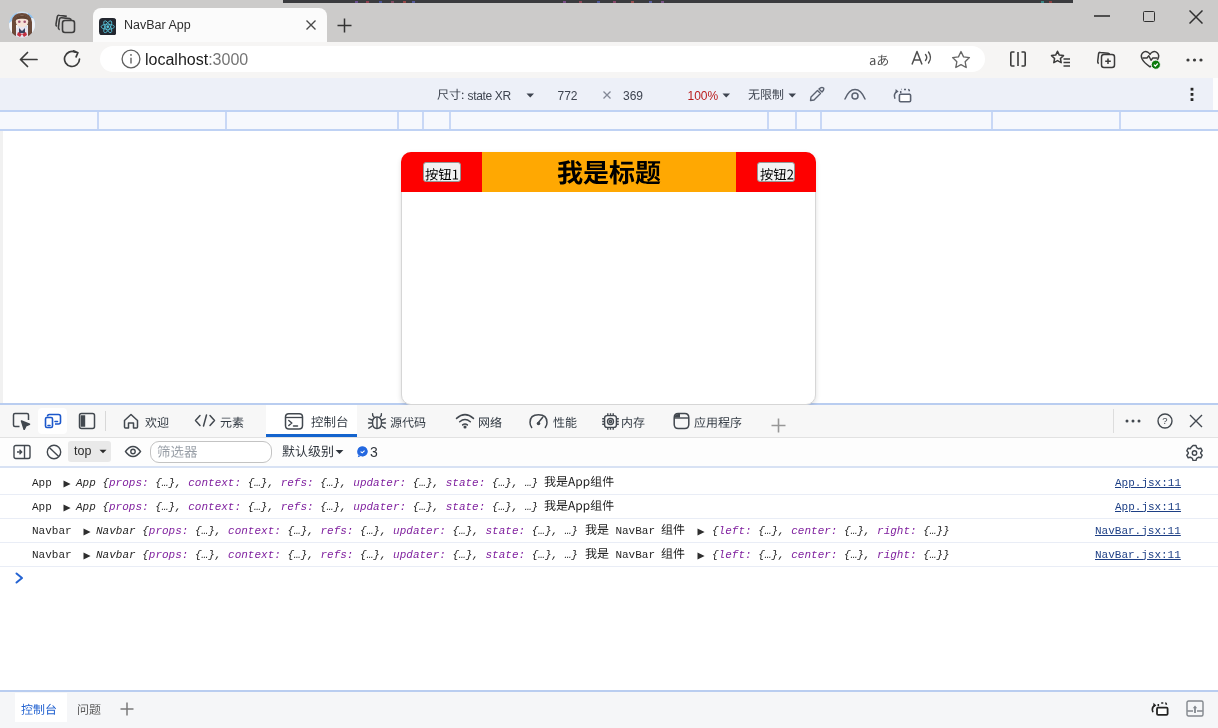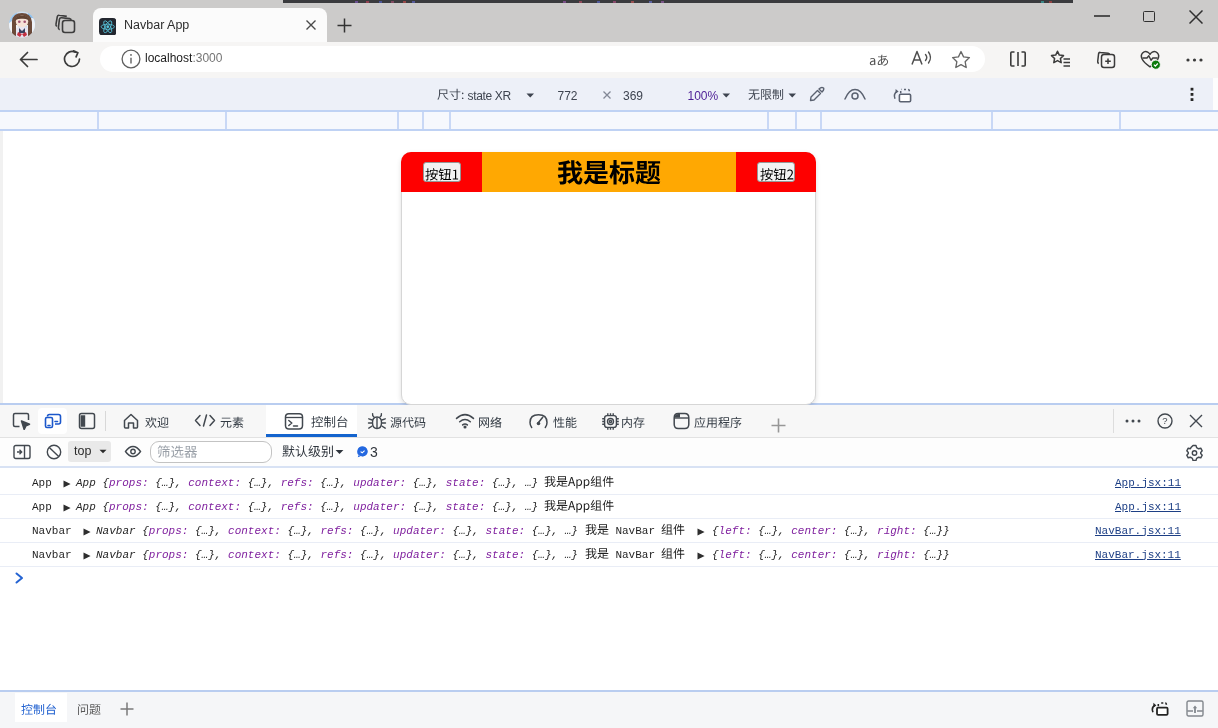--- a/index.html
+++ b/index.html
@@ -57,21 +57,21 @@
 <div class="ab" style="left:93px;top:8px;width:234px;height:34px;background:#fbfbfb;border-radius:8px 8px 0 0"></div>
 <svg class="ab" style="left:98.5px;top:17.5px" width="17.5" height="17.5" viewBox="0 0 19 19">
 <rect width="19" height="19" rx="4" fill="#23272f"></rect>
 <g transform="translate(9.5,9.5)" stroke="#58c4dc" stroke-width="0.9" fill="none">
 <ellipse rx="7.2" ry="2.8"></ellipse>
       <ellipse rx="7.2" ry="2.8" transform="rotate(60)"></ellipse>
       <ellipse rx="7.2" ry="2.8" transform="rotate(120)"></ellipse>
     </g>
 <circle cx="9.5" cy="9.5" r="1.5" fill="#58c4dc"></circle>
   </svg>
-<div class="ab" style="left:124px;top:18px;font-size:12.5px;color:#2e2e2e">Navbar App</div>
+<div class="ab" style="left:124px;top:18px;font-size:12.5px;color:#2e2e2e">NavBar App</div>
 <svg class="ab" style="left:305px;top:19px" width="12" height="12" viewBox="0 0 12 12">
     <path d="M1.5 1.5 L10.5 10.5 M10.5 1.5 L1.5 10.5" stroke="#494949" stroke-width="1.4"></path>
   </svg>
 <svg class="ab" style="left:337px;top:18px" width="15" height="15" viewBox="0 0 15 15">
     <path d="M7.5 0.5 V14.5 M0.5 7.5 H14.5" stroke="#333" stroke-width="1.5"></path>
   </svg>
 <svg class="ab" style="left:1094px;top:15px" width="16" height="2" viewBox="0 0 16 2">
     <path d="M0 1 H16" stroke="#303030" stroke-width="1.6"></path>
   </svg>
 <div class="ab" style="left:1143px;top:10.5px;width:11.5px;height:11.5px;border:1.4px solid #303030;border-radius:1.5px"></div>
@@ -84,21 +84,21 @@
   </svg>
 <svg class="ab" style="left:63px;top:50px" width="18" height="18" viewBox="0 0 18 18">
     <path d="M16.5 9 A7.5 7.5 0 1 1 12.2 2.2 M10.6 0.9 L14.9 2.7 L13.1 6.8" fill="none" stroke="#3b3b3b" stroke-width="1.7" stroke-linecap="round" stroke-linejoin="round"></path>
   </svg>
 <div class="ab" style="left:100px;top:45.5px;width:885px;height:26px;background:#fff;border-radius:13px"></div>
 <svg class="ab" style="left:120.5px;top:48.5px" width="20" height="20" viewBox="0 0 20 20">
     <circle cx="10" cy="10" r="8.9" fill="none" stroke="#606060" stroke-width="1.3"></circle>
     <path d="M10 8.7 V14.6" stroke="#606060" stroke-width="1.4"></path>
     <circle cx="10" cy="5.9" r="0.9" fill="#606060"></circle>
   </svg>
-<div class="ab" style="left:145px;top:51px;font-size:12px;color:#1b1b1b">localhost<span style="color:#757575">:3000</span></div>
+<div class="ab" style="left:145px;top:51px;font-size:16px;color:#1b1b1b">localhost<span style="color:#757575">:3000</span></div>
 <svg style="position:absolute;left:869px;top:50.2px" width="21" height="20" viewBox="0 -15.1 21 20">
     <path fill="#4f4f4f" d="M2.8 0.2C3.7 0.2 4.5 -0.3 5.2 -0.8H5.2L5.3 0.0H6.3V-4.3C6.3 -6.1 5.6 -7.2 3.8 -7.2C2.7 -7.2 1.7 -6.7 1.1 -6.3L1.5 -5.5C2.1 -5.9 2.8 -6.3 3.6 -6.3C4.8 -6.3 5.1 -5.4 5.1 -4.5C2.1 -4.1 0.8 -3.4 0.8 -1.8C0.8 -0.6 1.6 0.2 2.8 0.2ZM3.2 -0.8C2.5 -0.8 1.9 -1.1 1.9 -1.9C1.9 -2.8 2.7 -3.4 5.1 -3.7V-1.7C4.4 -1.1 3.8 -0.8 3.2 -0.8Z M15.3 -5.7C14.7 -4.3 13.9 -3.2 13.1 -2.4C12.9 -3.2 12.9 -4.0 12.9 -4.8L12.9 -5.3C13.5 -5.5 14.2 -5.7 15.1 -5.7ZM16.8 -7.2 15.7 -7.4C15.7 -7.2 15.7 -6.9 15.6 -6.7L15.6 -6.5L15.1 -6.6C14.4 -6.6 13.6 -6.4 12.9 -6.2C12.9 -6.8 13.0 -7.3 13.0 -7.8C14.6 -7.9 16.4 -8.1 17.7 -8.3L17.7 -9.3C16.4 -9.0 14.8 -8.8 13.1 -8.7L13.3 -9.7C13.3 -9.9 13.4 -10.1 13.5 -10.3L12.4 -10.3C12.4 -10.2 12.3 -9.9 12.3 -9.7L12.2 -8.7L11.3 -8.7C10.8 -8.7 9.7 -8.8 9.2 -8.9L9.2 -7.9C9.8 -7.8 10.8 -7.8 11.3 -7.8L12.1 -7.8C12.1 -7.2 12.0 -6.5 12.0 -5.9C10.2 -5.1 8.7 -3.4 8.7 -1.7C8.7 -0.6 9.4 -0.0 10.3 -0.0C11.0 -0.0 11.8 -0.3 12.5 -0.8L12.7 -0.0L13.6 -0.3C13.5 -0.6 13.4 -1.0 13.3 -1.4C14.4 -2.3 15.5 -3.7 16.2 -5.6C17.4 -5.2 18.1 -4.4 18.1 -3.4C18.1 -1.7 16.6 -0.5 14.3 -0.2L14.8 0.7C17.8 0.2 19.1 -1.4 19.1 -3.3C19.1 -4.7 18.1 -5.9 16.5 -6.4L16.5 -6.4C16.6 -6.6 16.7 -7.0 16.8 -7.2ZM11.9 -4.9V-4.7C11.9 -3.7 12.1 -2.7 12.3 -1.7C11.6 -1.3 11.0 -1.0 10.5 -1.0C10.0 -1.0 9.7 -1.3 9.7 -1.8C9.7 -2.9 10.7 -4.2 11.9 -4.9Z"></path>
   </svg>
 <svg class="ab" style="left:911px;top:50px" width="26" height="17" viewBox="0 0 26 17">
 <path d="M1 14.5 L6 1.5 L11 14.5 M2.8 10 H9.2" fill="none" stroke="#4f4f4f" stroke-width="1.5" stroke-linejoin="round"></path>
 <path d="M14.5 4.5 Q17 7.5 14.5 10.5 M17.5 2 Q21.5 7.5 17.5 13" fill="none" stroke="#4f4f4f" stroke-width="1.4" stroke-linecap="round"></path>
   </svg>
 <svg class="ab" style="left:951px;top:49.5px" width="20" height="19" viewBox="0 0 24 23">
     <path d="M12 1.8 L15.1 8.3 L22.2 9.2 L17 14.1 L18.3 21.2 L12 17.7 L5.7 21.2 L7 14.1 L1.8 9.2 L8.9 8.3 Z" fill="none" stroke="#666" stroke-width="1.6" stroke-linejoin="round"></path>
   </svg>
@@ -139,21 +139,21 @@
   </svg>
 <div class="ab" style="left:467.5px;top:88.5px;font-size:12px;letter-spacing:-0.35px;color:#3e4450">state XR</div>
 <svg class="ab" style="left:526px;top:92.3px" width="8.5" height="7" viewBox="0 0 9 6">
     <path d="M0.5 0.8 L4.5 5.2 L8.5 0.8" fill="#3e4450"></path>
   </svg>
 <div class="ab" style="left:557.5px;top:88.5px;font-size:12px;color:#3e4450">772</div>
 <svg class="ab" style="left:602px;top:90px" width="10" height="10" viewBox="0 0 10 10">
     <path d="M1.5 1.5 L8.5 8.5 M8.5 1.5 L1.5 8.5" stroke="#828896" stroke-width="1.3"></path>
   </svg>
 <div class="ab" style="left:623px;top:88.5px;font-size:12px;color:#3e4450">369</div>
-<div class="ab" style="left:687.5px;top:88.5px;font-size:12px;color:#4c1d95">100%</div>
+<div class="ab" style="left:687.5px;top:88.5px;font-size:12px;color:#b91c1c">100%</div>
 <svg class="ab" style="left:721.6px;top:92.3px" width="8.5" height="7" viewBox="0 0 9 6">
     <path d="M0.5 0.8 L4.5 5.2 L8.5 0.8" fill="#3e4450"></path>
   </svg>
 <svg style="position:absolute;left:748.3px;top:85.1px" width="36" height="18" viewBox="0 -13.9 36 18">
     <path fill="#3e4450" d="M1.4 -9.3V-8.4H5.4C5.3 -7.5 5.3 -6.6 5.1 -5.7H0.6V-4.8H5.0C4.5 -2.8 3.3 -0.9 0.5 0.2C0.7 0.4 1.0 0.7 1.1 1.0C4.2 -0.3 5.4 -2.5 5.9 -4.8H6.1V-0.7C6.1 0.4 6.5 0.7 7.7 0.7C8.0 0.7 9.7 0.7 10.0 0.7C11.1 0.7 11.4 0.2 11.5 -1.7C11.3 -1.8 10.9 -2.0 10.6 -2.1C10.6 -0.5 10.5 -0.2 9.9 -0.2C9.5 -0.2 8.1 -0.2 7.8 -0.2C7.2 -0.2 7.1 -0.3 7.1 -0.7V-4.8H11.4V-5.7H6.0C6.2 -6.6 6.2 -7.5 6.3 -8.4H10.7V-9.3Z M13.1 -9.6V0.9H13.9V-8.8H15.6C15.4 -8.0 15.0 -6.9 14.7 -6.1C15.6 -5.1 15.8 -4.3 15.8 -3.6C15.8 -3.2 15.7 -2.9 15.5 -2.8C15.4 -2.7 15.3 -2.7 15.2 -2.7C15.0 -2.7 14.7 -2.7 14.4 -2.7C14.6 -2.4 14.7 -2.1 14.7 -1.9C14.9 -1.9 15.3 -1.9 15.5 -1.9C15.7 -1.9 15.9 -2.0 16.1 -2.1C16.5 -2.4 16.6 -2.9 16.6 -3.5C16.6 -4.3 16.4 -5.1 15.5 -6.2C15.9 -7.1 16.4 -8.3 16.7 -9.3L16.1 -9.6L16.0 -9.6ZM21.7 -6.6V-5.1H18.2V-6.6ZM21.7 -7.3H18.2V-8.8H21.7ZM17.3 1.0C17.5 0.8 17.9 0.7 20.4 0.0C20.3 -0.2 20.3 -0.6 20.3 -0.8L18.2 -0.3V-4.3H19.3C19.9 -1.9 21.1 -0.0 23.0 0.9C23.1 0.6 23.4 0.3 23.6 0.1C22.6 -0.3 21.8 -1.0 21.3 -1.8C21.9 -2.2 22.7 -2.7 23.3 -3.3L22.7 -3.9C22.2 -3.4 21.5 -2.9 20.9 -2.5C20.6 -3.0 20.3 -3.6 20.1 -4.3H22.6V-9.6H17.3V-0.6C17.3 -0.1 17.1 0.1 16.9 0.2C17.0 0.4 17.2 0.8 17.3 1.0Z M32.1 -9.0V-2.3H33.0V-9.0ZM34.2 -10.0V-0.3C34.2 -0.1 34.2 -0.0 34.0 -0.0C33.8 -0.0 33.1 -0.0 32.4 -0.0C32.5 0.2 32.7 0.7 32.7 0.9C33.6 0.9 34.3 0.9 34.6 0.7C35.0 0.6 35.1 0.3 35.1 -0.3V-10.0ZM25.7 -9.8C25.5 -8.6 25.0 -7.4 24.5 -6.6C24.7 -6.5 25.1 -6.4 25.3 -6.3C25.5 -6.6 25.7 -7.1 25.9 -7.5H27.5V-6.3H24.5V-5.4H27.5V-4.2H25.1V-0.0H25.9V-3.4H27.5V0.9H28.3V-3.4H30.0V-0.9C30.0 -0.8 30.0 -0.8 29.8 -0.8C29.7 -0.8 29.3 -0.8 28.8 -0.8C28.9 -0.6 29.0 -0.2 29.1 0.0C29.7 0.0 30.2 0.0 30.5 -0.1C30.8 -0.3 30.8 -0.5 30.8 -0.9V-4.2H28.3V-5.4H31.2V-6.3H28.3V-7.5H30.8V-8.4H28.3V-10.0H27.5V-8.4H26.2C26.3 -8.8 26.4 -9.2 26.5 -9.6Z"></path>
   </svg>
 <svg class="ab" style="left:788.4px;top:92.3px" width="8.5" height="7" viewBox="0 0 9 6">
     <path d="M0.5 0.8 L4.5 5.2 L8.5 0.8" fill="#3e4450"></path>
   </svg>
 <svg class="ab" style="left:808px;top:86px" width="17" height="17" viewBox="0 0 17 17">

